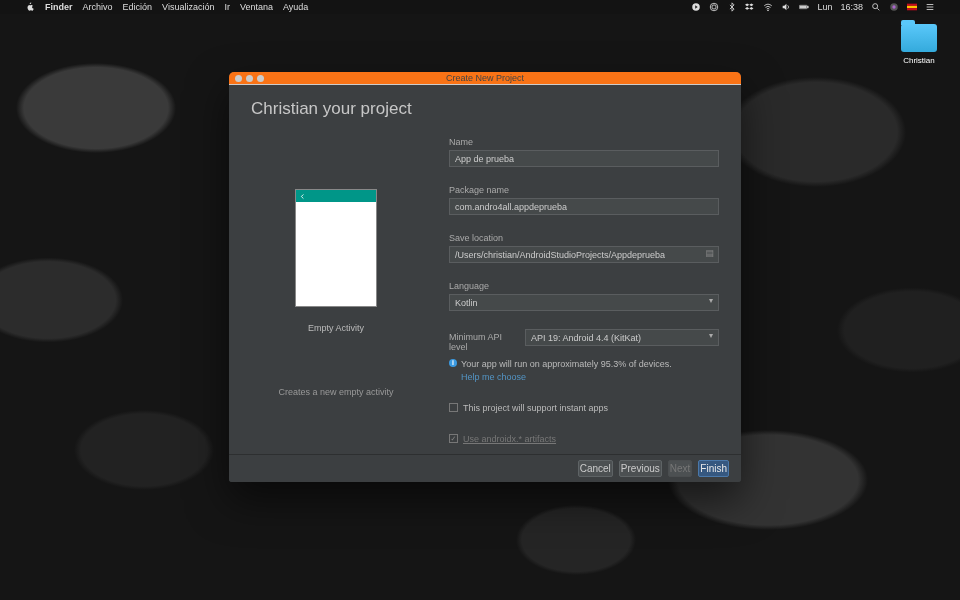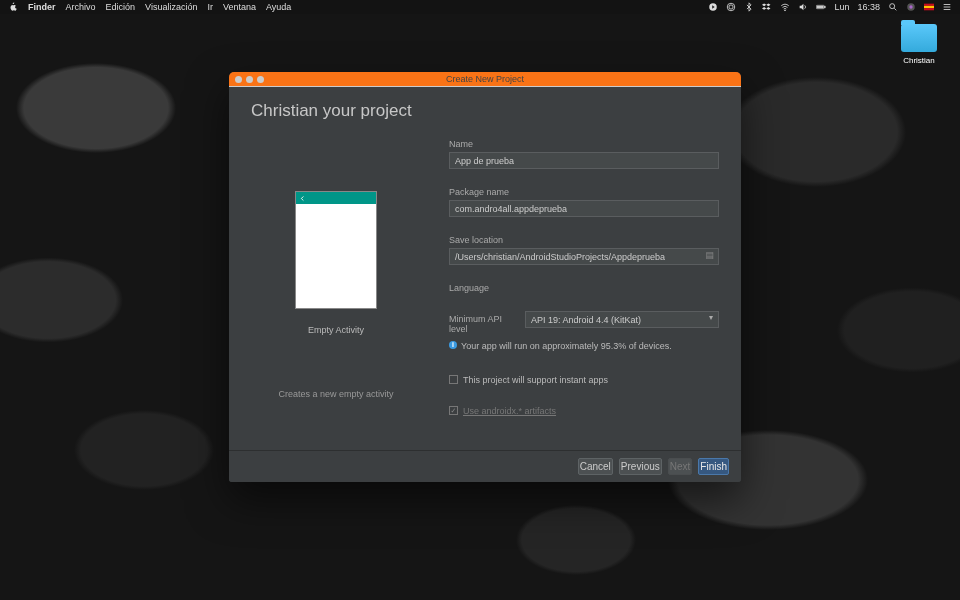--- a/index.html
+++ b/index.html
@@ -26,21 +26,21 @@
         radial-gradient(ellipse 150px 85px at 5% 50%, #2c2c2c 0 45%, transparent 50%),
         radial-gradient(ellipse 150px 85px at 95% 55%, #202020 0 45%, transparent 50%),
         #151515;
     }
     
     .menubar {
       position: absolute; top: 0; left: 0; right: 0;
       height: 14px;
       background: rgba(20,20,20,0.92);
       display: flex; align-items: center;
-      padding: 0 8px;
+      padding: 0 25px;
       font-size: 9px; color: #ddd;
       z-index: 5;
     }
     .menubar .left { display: flex; gap: 10px; align-items: center; }
     .menubar .right { margin-left: auto; display: flex; gap: 8px; align-items: center; }
     .menubar .app { font-weight: 600; }
     .menubar svg { width: 10px; height: 10px; display:block; }
     .menubar .clock { font-size: 9px; }
     
     .desktop-icon {
@@ -313,33 +313,37 @@
             </div>
         </div>
         <div class="field">
           <span class="label">Save location</span>
           <div class="input with-browse">
               <span>/Users/christian/AndroidStudioProjects/Appdeprueba</span>
             </div>
         </div>
         <div class="field">
           <span class="label">Language</span>
+          <div class="select">
+              <span>Kotlin</span>
+            </div>
         </div>
 
         <div class="api-row">
           <div class="api-label">Minimum API level</div>
           <div class="select">
               <span>API 19: Android 4.4 (KitKat)</span>
             </div>
         </div>
 
         <div class="info-line">
           <span class="info-icon">i</span>
           <span>Your app will run on approximately 95.3% of devices.</span>
         </div>
+        <span class="link">Help me choose</span>
 
         <div class="check-line">
           <span class="box"></span>
           <span>This project will support instant apps</span>
         </div>
         <div class="check-line disabled">
           <span class="box">✓</span>
           <span>Use androidx.* artifacts</span>
         </div>
       </div>

